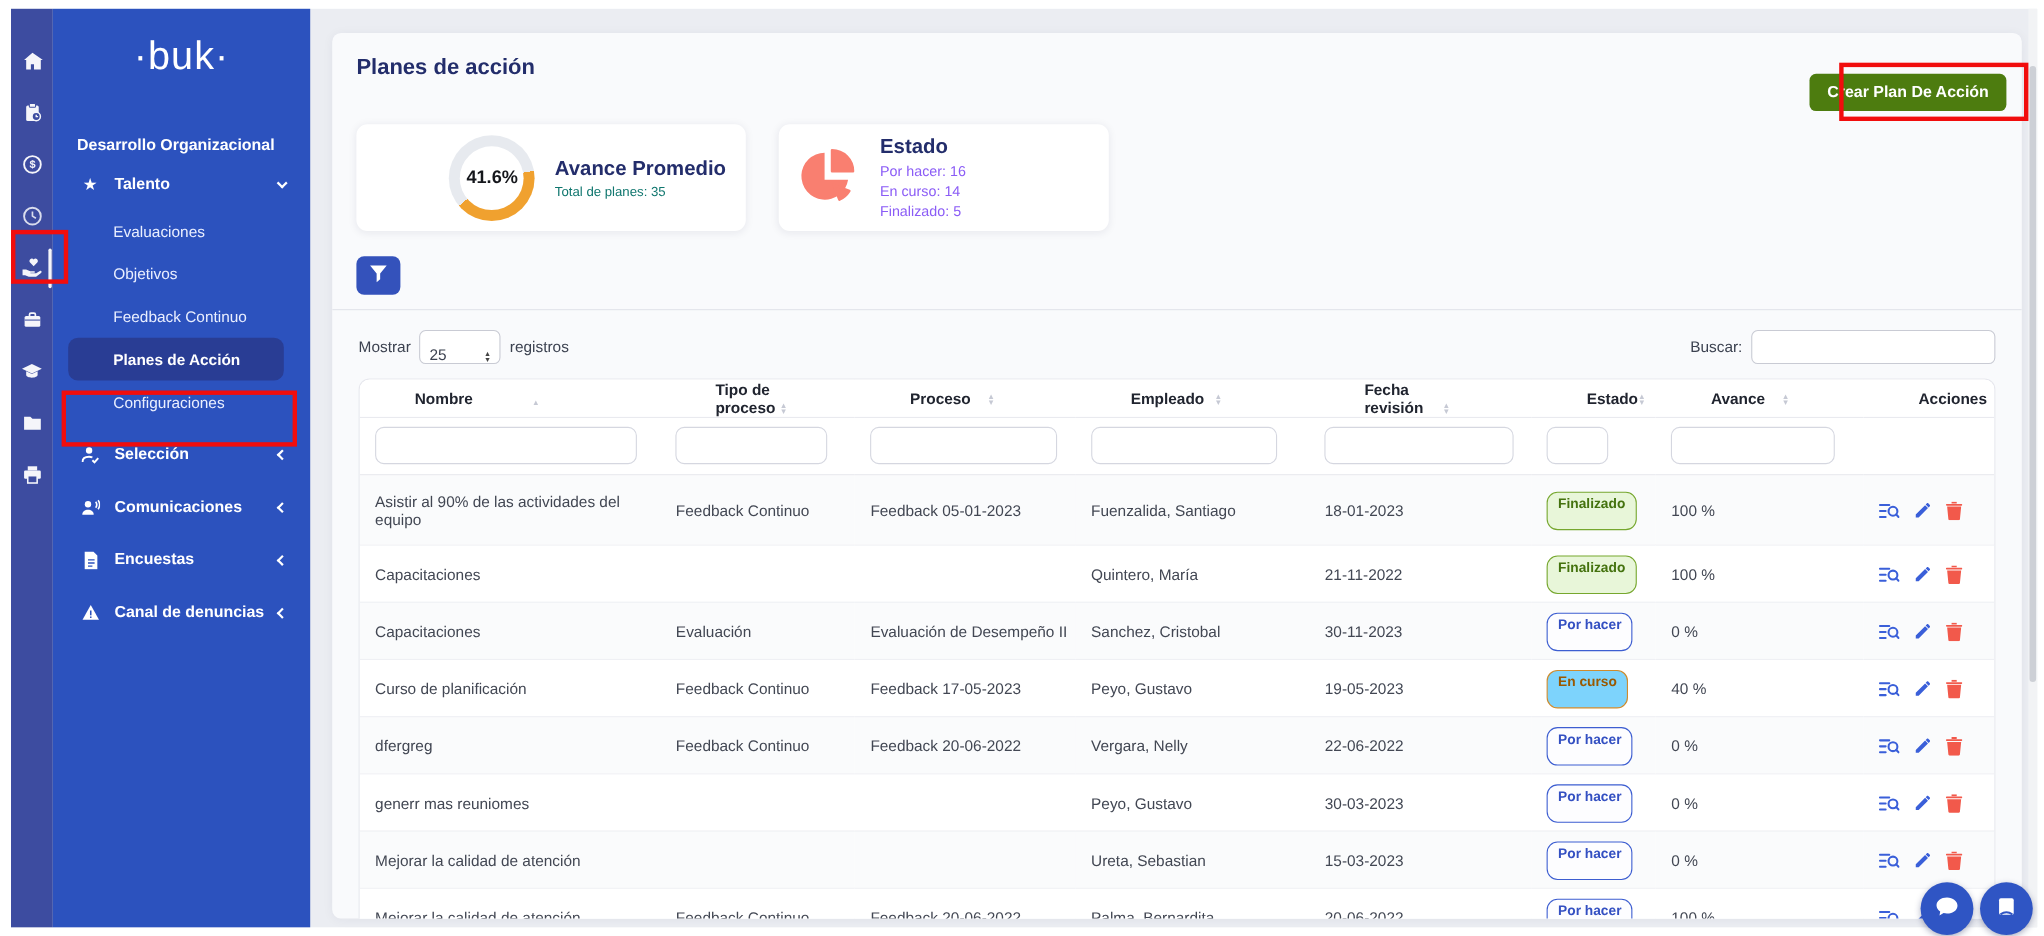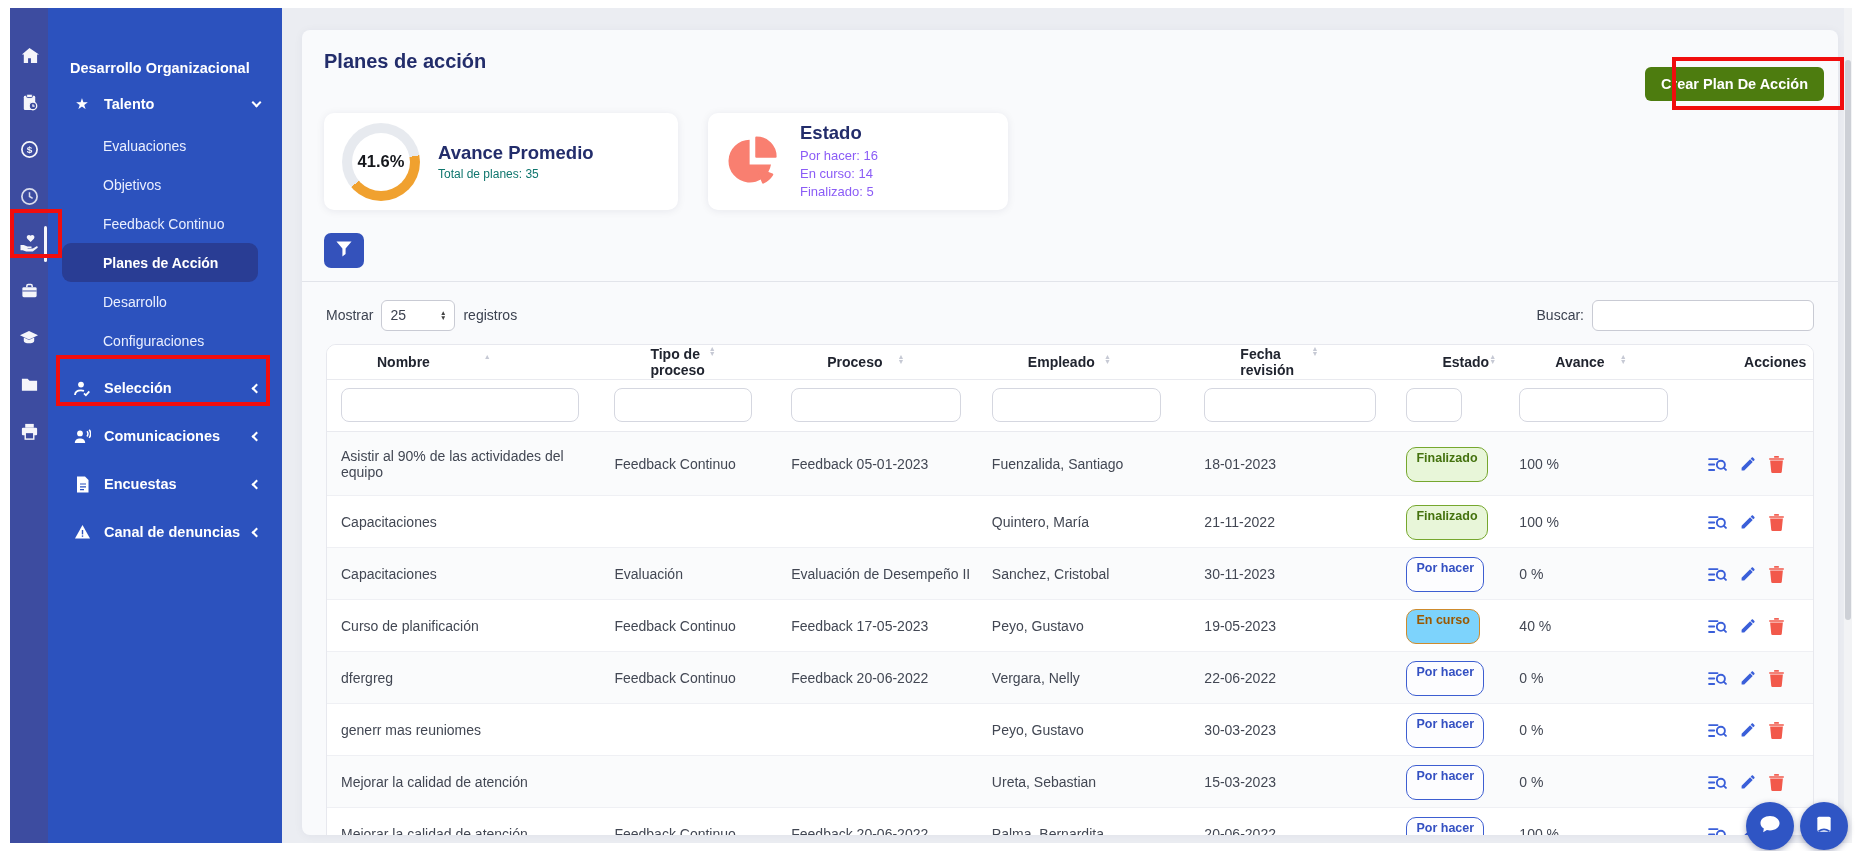--- a/index.html
+++ b/index.html
@@ -39,53 +39,53 @@
   .card { position:absolute; left:20px; top:22px; right:14px; bottom:8px; background:#F9FAFC;
     border-radius:8px; box-shadow:0 1px 10px rgba(40,45,80,.05); overflow:hidden; }
   .page-title { margin:20px 0 0 22px; font-size:20px; font-weight:bold; color:#232D6B; }
   .create-btn { position:absolute; top:37px; right:14px; height:34px; padding:0 16px;
     background:#4d7c0f; color:#fff; border:none; border-radius:6px; font-size:14.5px; font-weight:bold;
     font-family:inherit; cursor:pointer; }
 
   .stats { position:absolute; top:83px; left:22px; display:flex; gap:30px; }
   .stat-card { background:#fff; border-radius:10px; box-shadow:0 1px 8px rgba(25,30,60,.08);
     height:97px; display:flex; align-items:center; padding:0 18px; }
-  .stat-card.avance { width:354px; gap:18px; }
+  .stat-card.avance { width:354px; gap:18px;justify-content:flex-end; }
   .stat-card.estado { width:300px; gap:20px; }
   .donut { width:78px; height:78px; border-radius:50%; position:relative; flex:none; }
   .donut::after { content:""; position:absolute; inset:10px; background:#fff; border-radius:50%; }
   .donut-label { position:absolute; inset:0; z-index:2; display:flex; align-items:center; justify-content:center;
     font-size:16.5px; font-weight:bold; color:#15171C; }
   .stat-title { font-size:18.5px; font-weight:bold; color:#232D6B; margin-bottom:3px; }
   .stat-sub { font-size:12px; color:#0f766e; }
   .estado-line { font-size:13px; color:#8b5cf6; line-height:18px; }
   .pie-ic { flex:none; }
 
   .filter-btn { position:absolute; top:203px; left:22px; width:40px; height:35px; border:none;
     background:#3452BB; border-radius:7px; display:flex; align-items:center; justify-content:center; cursor:pointer; }
   .divider { position:absolute; top:251px; left:0; right:0; border-top:1px solid #E2E4EA; }
 
   .listbar { position:absolute; top:268px; left:24px; right:24px; height:34px;
     display:flex; align-items:center; justify-content:space-between; font-size:14px; color:#3C4250; }
   .listbar-left, .listbar-right { display:flex; align-items:center; gap:8px; }
   .pagesize { width:74px; height:31px; border:1px solid #C9CBD4; border-radius:6px; background:#fff;
-    display:flex; align-items:center; padding:0 8px; justify-content:space-between; cursor:pointer; }
+    display:flex; align-items:flex-end; padding:0 8px; justify-content:space-between; cursor:pointer; }
   .updown { display:flex; flex-direction:column; font-size:6.5px; color:#444; line-height:5px; }
   .search-input { width:222px; height:31px; border:1px solid #C9CBD4; border-radius:6px; background:#fff;
     font-family:inherit; font-size:14px; padding:0 8px; }
 
   
   .tablewrap { position:absolute; top:314px; left:24px; right:24px; bottom:-2px;
     border:1px solid #E7E8EE; border-radius:10px 10px 0 0; background:#fff; overflow:hidden; }
   table { width:100%; border-collapse:collapse; table-layout:fixed; }
   col.c-nombre{width:18.4%} col.c-tipo{width:11.9%} col.c-proceso{width:13.5%} col.c-empleado{width:14.3%}
   col.c-fecha{width:13.6%} col.c-estado{width:7.6%} col.c-avance{width:12.7%} col.c-acciones{width:8%}
   th { height:34px; text-align:left; font-size:14px; color:#20242F; padding:0 6px 0 14px;
     border-bottom:1px solid #E9EAEF; background:#fff; }
-  .th-in { display:flex; align-items:flex-start;padding-left:36px; }
+  .th-in { display:flex; align-items:flex-end;padding-left:36px; }
   .th-in span { flex:1; }
   .sorter { display:flex; flex-direction:column; font-size:7px; color:#C6C9D4; line-height:5.5px; margin-right:4px; }
   tr.filters td { height:52px; border-bottom:1px solid #E9EAEF; padding:0 6px 0 14px; background:#fff; }
   .colfilter { height:34px; border:1px solid #D5D7E0; border-radius:8px; background:#fff; font-family:inherit; padding:0 8px; }
   .w-lg{width:94%} .w-md{width:88%} .w-sm{width:60%}
   td.cell { height:52px; font-size:14px; color:#4247533; color:#424753; padding:2px 6px 0 14px;
     border-bottom:1px solid #EFF0F4; }
   tr.data:nth-child(odd) td { background:#FAFBFC; }
   tr.data:nth-child(even) td { background:#FFFFFF; }
   tr.data.tall td { height:64px; }
@@ -169,33 +169,33 @@
     <div class="rail-ic">
       <svg width="19" height="19" viewBox="0 0 20 20">
           <path fill="#fff" d="M5.5 2h9v4h-9z"></path>
           <rect x="2" y="6" width="16" height="8" rx="1.2" fill="#fff"></rect>
           <rect x="5.5" y="11" width="9" height="7" fill="#3D4CA0" stroke="#fff" stroke-width="1.5"></rect>
         </svg>
     </div>
   </div>
 
   <div class="panel">
+    <div class="logo">·buk·</div>
     <div class="section-title">Desarrollo Organizacional</div>
 
     <div class="group">
       <span class="gicon">★</span>
       <span class="glabel">Talento</span>
       <span class="chev down"></span>
     </div>
     <div class="subitems" id="talento-children">
         <div class="subitem">Evaluaciones</div>
         <div class="subitem">Objetivos</div>
         <div class="subitem">Feedback Continuo</div>
         <div class="subitem active">Planes de Acción</div>
-        <div class="subitem">Desarrollo</div>
         <div class="subitem">Configuraciones</div>
       </div>
 
     <div class="group">
       <span class="gicon">
         <svg width="17" height="17" viewBox="0 0 17 17">
             <circle cx="7" cy="4.6" r="2.9" fill="#fff"></circle>
             <path d="M1 15c0-3.2 2.7-4.7 6-4.7 1.1 0 2.1.2 3 .5" fill="none" stroke="#fff" stroke-width="1.8"></path>
             <path d="M10 13.4l1.9 1.9 3.4-3.9" fill="none" stroke="#fff" stroke-width="1.8"></path>
           </svg>

